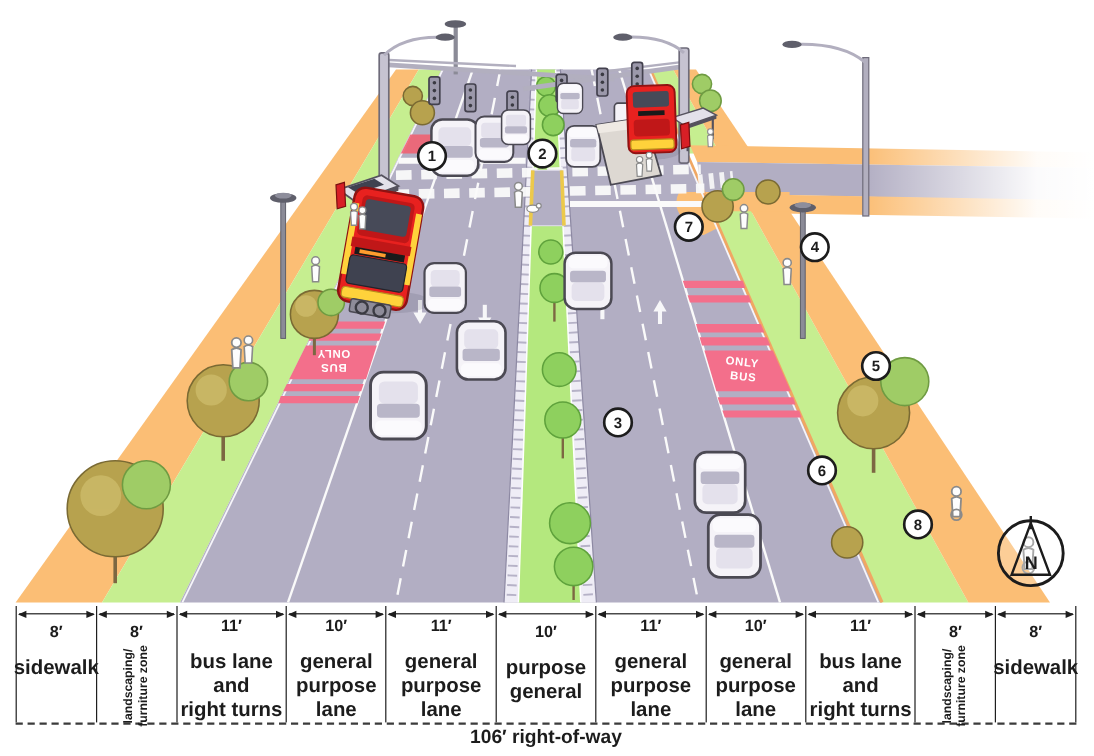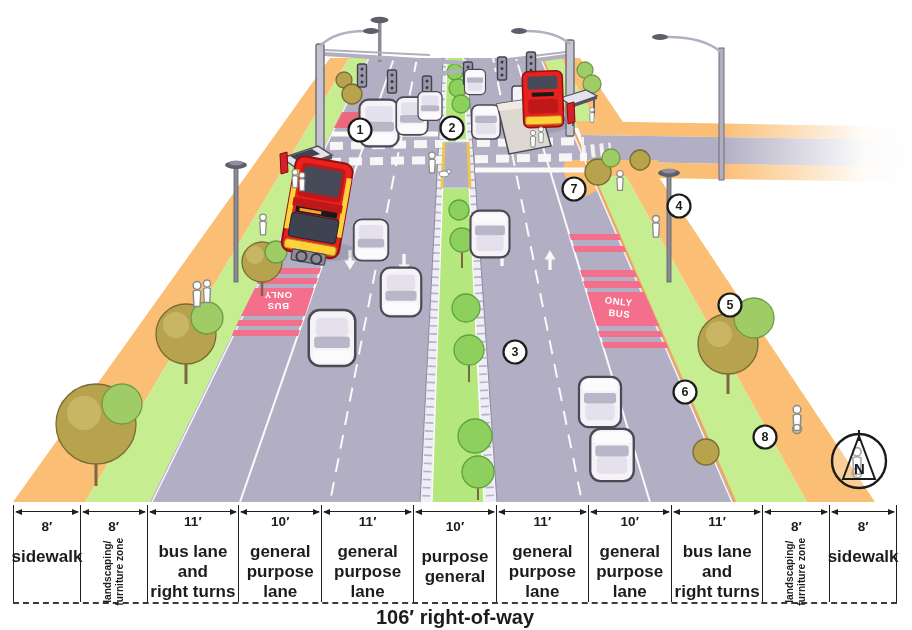--- a/index.html
+++ b/index.html
@@ -19,21 +19,21 @@
   .dim-arrow .bar{position:absolute;left:2px;right:2px;top:6.4px;border-top:1.8px solid #1f1f1f;}
   .dim-arrow::before{content:"";position:absolute;left:1px;top:3.9px;width:0;height:0;
     border-top:3.7px solid transparent;border-bottom:3.7px solid transparent;border-right:7.5px solid #1f1f1f;}
   .dim-arrow::after{content:"";position:absolute;right:1px;top:3.9px;width:0;height:0;
     border-top:3.7px solid transparent;border-bottom:3.7px solid transparent;border-left:7.5px solid #1f1f1f;}
   .wlab{font-weight:bold;font-size:13.5px;line-height:1.05;margin-top:1px;}
   .nlab{font-weight:bold;font-size:17px;line-height:1.18;text-align:center;margin-top:13px;}
   .nlab span{display:block;}
   .nlab.rot{transform:rotate(-90deg);font-size:10.2px;margin-top:26px;white-space:nowrap;line-height:1.15;}
   .dashline{border-top:2.2px dashed #3b3b3b;width:100%;}
-  .total{font-weight:bold;font-size:20px;text-align:center;margin-top:2px;}
+  .total{font-weight:bold;font-size:16px;text-align:center;margin-top:2px;}
 </style>
 </head>
 <body>
 
 <div class="stage">
 
   <svg class="scene" width="912" height="505" viewBox="0 0 912 505">
     <defs>
       <linearGradient id="fadeR" x1="0" y1="0" x2="1" y2="0">
         <stop offset="0" stop-color="#ffffff" stop-opacity="0"></stop>

